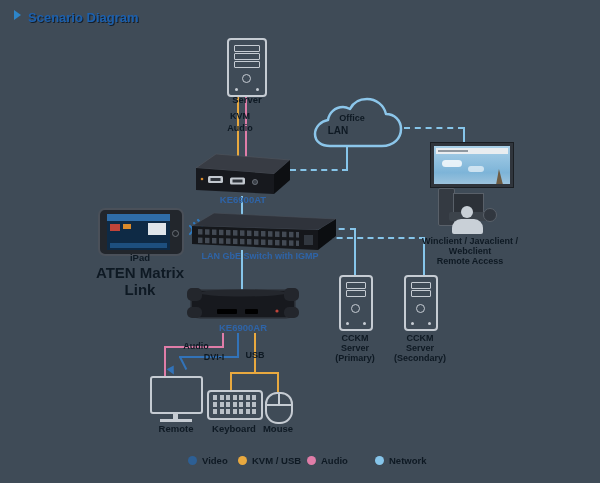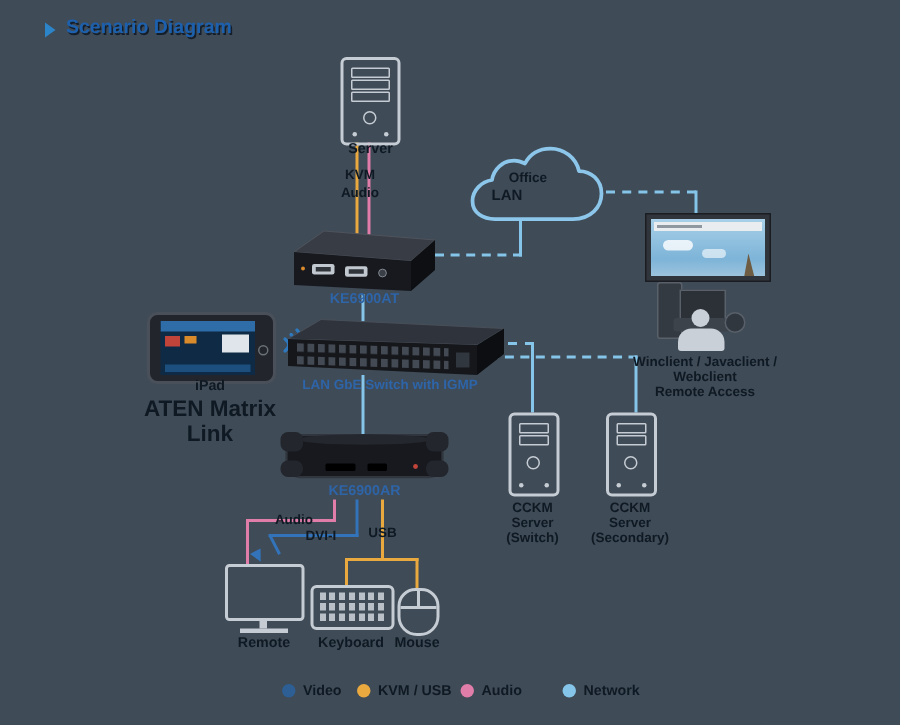--- a/index.html
+++ b/index.html
@@ -4,21 +4,21 @@
 <style>
   html,body{margin:0;padding:0;background:#3f4b57;}
   .canvas{position:relative;width:600px;height:483px;background:#3f4b57;overflow:hidden;
           font-family:"Liberation Sans",sans-serif;}
   .lbl{position:absolute;font-weight:bold;color:#0e1923;font-size:9px;text-align:center;line-height:1.15;}
   .lbl-blue{color:#2e64a8;font-size:9.5px;}
   .hline{position:absolute;height:2.2px;}
   .vline{position:absolute;width:2.2px;}
   .c-kvm{background:#e9a93f}.c-audio{background:#e07da8}.c-dvi{background:#3273b9}.c-net{background:#86c5ea}
   .dash-h{position:absolute;height:0;border-top:2px dashed #86c5ea;}
-  .title{position:absolute;left:30px;top:10px;display:flex;align-items:flex-end;gap:7px;}
+  .title{position:absolute;left:14px;top:10px;display:flex;align-items:flex-start;gap:7px;}
   .tri{width:0;height:0;border-top:5px solid transparent;border-bottom:5px solid transparent;border-left:7px solid #2d85c9;}
   .title-text{font-size:13px;font-weight:bold;color:#1c60ae;text-shadow:1px 1px 0 #141f2b;}
   .tower{position:absolute;border:2px solid #c6ccd3;border-radius:4px;}
   .tower .slot{position:absolute;left:5px;right:5px;height:5px;border:1.5px solid #c6ccd3;border-radius:1px;}
   .tower .pwr{position:absolute;border:1.5px solid #c6ccd3;border-radius:50%;width:7px;height:7px;}
   .tower .foot{position:absolute;width:3px;height:3px;background:#c6ccd3;border-radius:50%;bottom:4px;}
   .monitor{position:absolute;border:2.5px solid #c6ccd3;border-radius:3px;}
   .kbd{position:absolute;border:2px solid #c6ccd3;border-radius:4px;}
   .kbd .row{position:absolute;left:4px;right:4px;height:5px;background:repeating-linear-gradient(90deg,#b9c0c7 0 4px,transparent 4px 6.5px);}
   .mouse{position:absolute;border:2px solid #c6ccd3;border-radius:12px 12px 13px 13px;}
@@ -171,21 +171,21 @@
 
   <div class="tower" style="left:339px;top:275px;width:30px;height:52px;">
     <div class="slot" style="top:5px;"></div>
       <div class="slot" style="top:13px;"></div>
     <div class="pwr" style="left:10px;top:27px;"></div>
     <div class="foot" style="left:5px;"></div>
       <div class="foot" style="right:5px;"></div>
   </div>
   <div class="lbl" style="left:320px;top:333px;width:70px;">CCKM</div>
   <div class="lbl" style="left:320px;top:343px;width:70px;">Server</div>
-  <div class="lbl" style="left:320px;top:353px;width:70px;">(Switch)</div>
+  <div class="lbl" style="left:320px;top:353px;width:70px;">(Primary)</div>
 
   <div class="tower" style="left:404px;top:275px;width:30px;height:52px;">
     <div class="slot" style="top:5px;"></div>
       <div class="slot" style="top:13px;"></div>
     <div class="pwr" style="left:10px;top:27px;"></div>
     <div class="foot" style="left:5px;"></div>
       <div class="foot" style="right:5px;"></div>
   </div>
   <div class="lbl" style="left:382px;top:333px;width:76px;">CCKM</div>
   <div class="lbl" style="left:382px;top:343px;width:76px;">Server</div>

